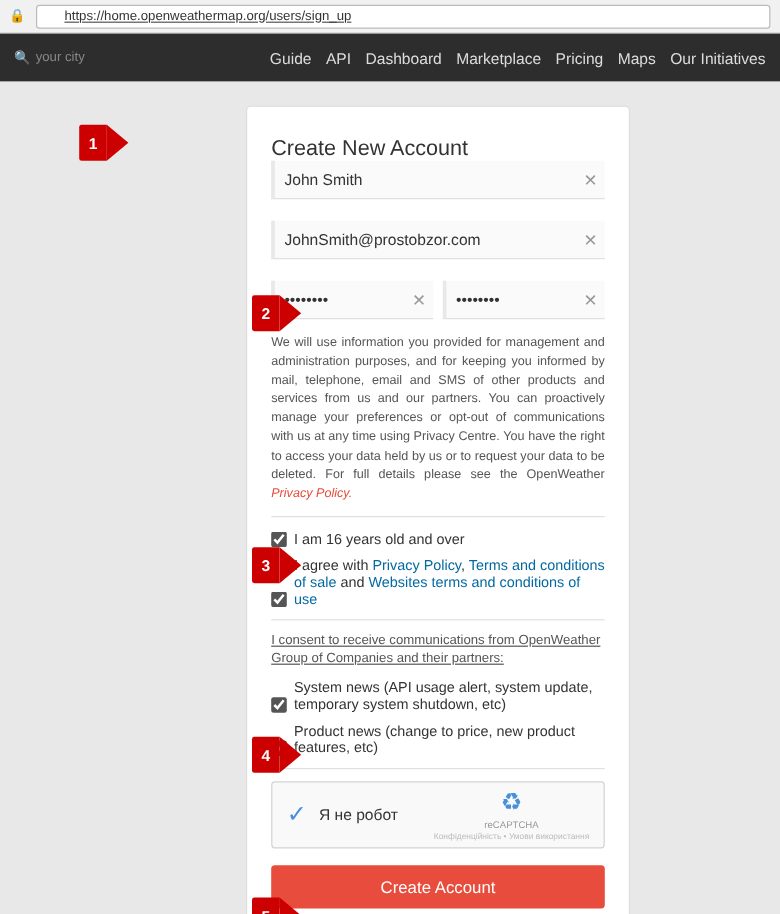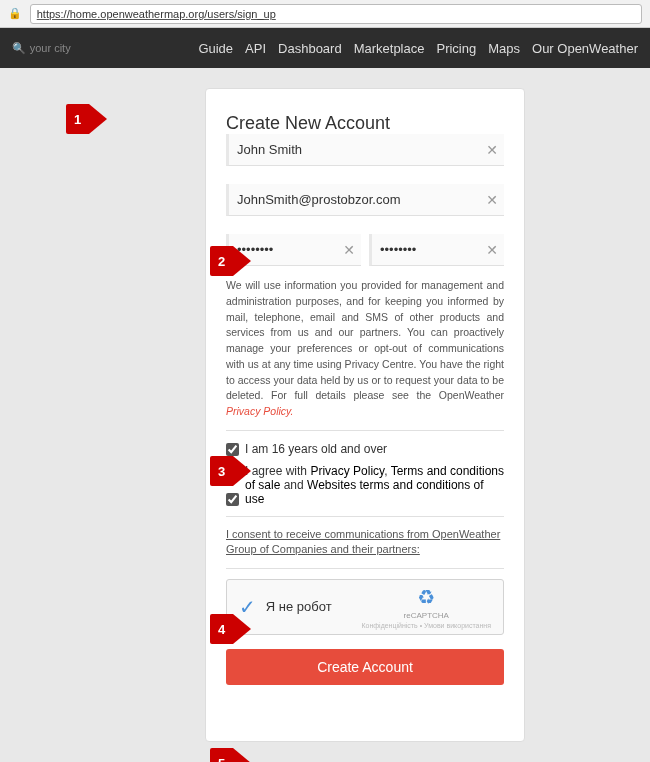--- a/index.html
+++ b/index.html
@@ -32,21 +32,21 @@
       color: #555;
     }
     .url-bar {
       flex: 1;
       height: 20px;
       font-size: 11px;
       color: #333;
       background: white;
       border: 1px solid #bbb;
       border-radius: 3px;
-      padding: 0 6px;
+      padding: 0 23px;
       display: flex;
       align-items: center;
       text-decoration: underline;
       text-decoration-color: #555;
     }
 
     
     .navbar {
       background: #2d2d2d;
       height: 40px;
@@ -162,21 +162,21 @@
       margin-bottom: 8px;
       font-size: 12px;
       color: #333;
     }
     .checkbox-row input[type="checkbox"] {
       margin-top: 2px;
       accent-color: #555;
       flex-shrink: 0;
     }
     .checkbox-row a {
-      color: #000000;
+      color: #0369a1;
       text-decoration: none;
     }
 
     .consent-text {
       font-size: 11px;
       color: #555;
       margin: 10px 0 8px;
       line-height: 1.4;
       text-decoration: underline;
     }
@@ -283,21 +283,21 @@
     <span>🔍</span>
     <span>your city</span>
   </div>
   <div class="nav-links">
     <a href="#">Guide</a>
     <a href="#">API</a>
     <a href="#">Dashboard</a>
     <a href="#">Marketplace</a>
     <a href="#">Pricing</a>
     <a href="#">Maps</a>
-    <a href="#">Our OpenWeather</a>
+    <a href="#">Our Initiatives</a>
   </div>
 </nav>
 
 <div class="page-content">
 
   <div class="form-card">
     <h2 class="form-title">Create New Account</h2>
 
     
     <div class="input-wrapper">
@@ -344,22 +344,30 @@
         <span>I agree with </span><a href="#">Privacy Policy</a><span>, </span><a href="#">Terms and conditions of sale</a><span> and </span><a href="#">Websites terms and conditions of use</a>
       </span>
     </div>
 
     <hr class="divider-line">
 
     
     <p class="consent-text">I consent to receive communications from OpenWeather Group of Companies and their partners:</p>
 
     
-
-    
+    <div class="checkbox-row">
+      <input type="checkbox" checked="" style="">
+      <span>System news (API usage alert, system update, temporary system shutdown, etc)</span>
+    </div>
+
+    
+    <div class="checkbox-row">
+      <input type="checkbox" checked="" style="">
+      <span>Product news (change to price, new product features, etc)</span>
+    </div>
 
     
 
     <hr class="divider-line">
 
     
     <div class="recaptcha-box">
       <div class="recaptcha-check">
         <span class="checkmark-icon">✓</span>
         <span class="recaptcha-label">Я не робот</span>

